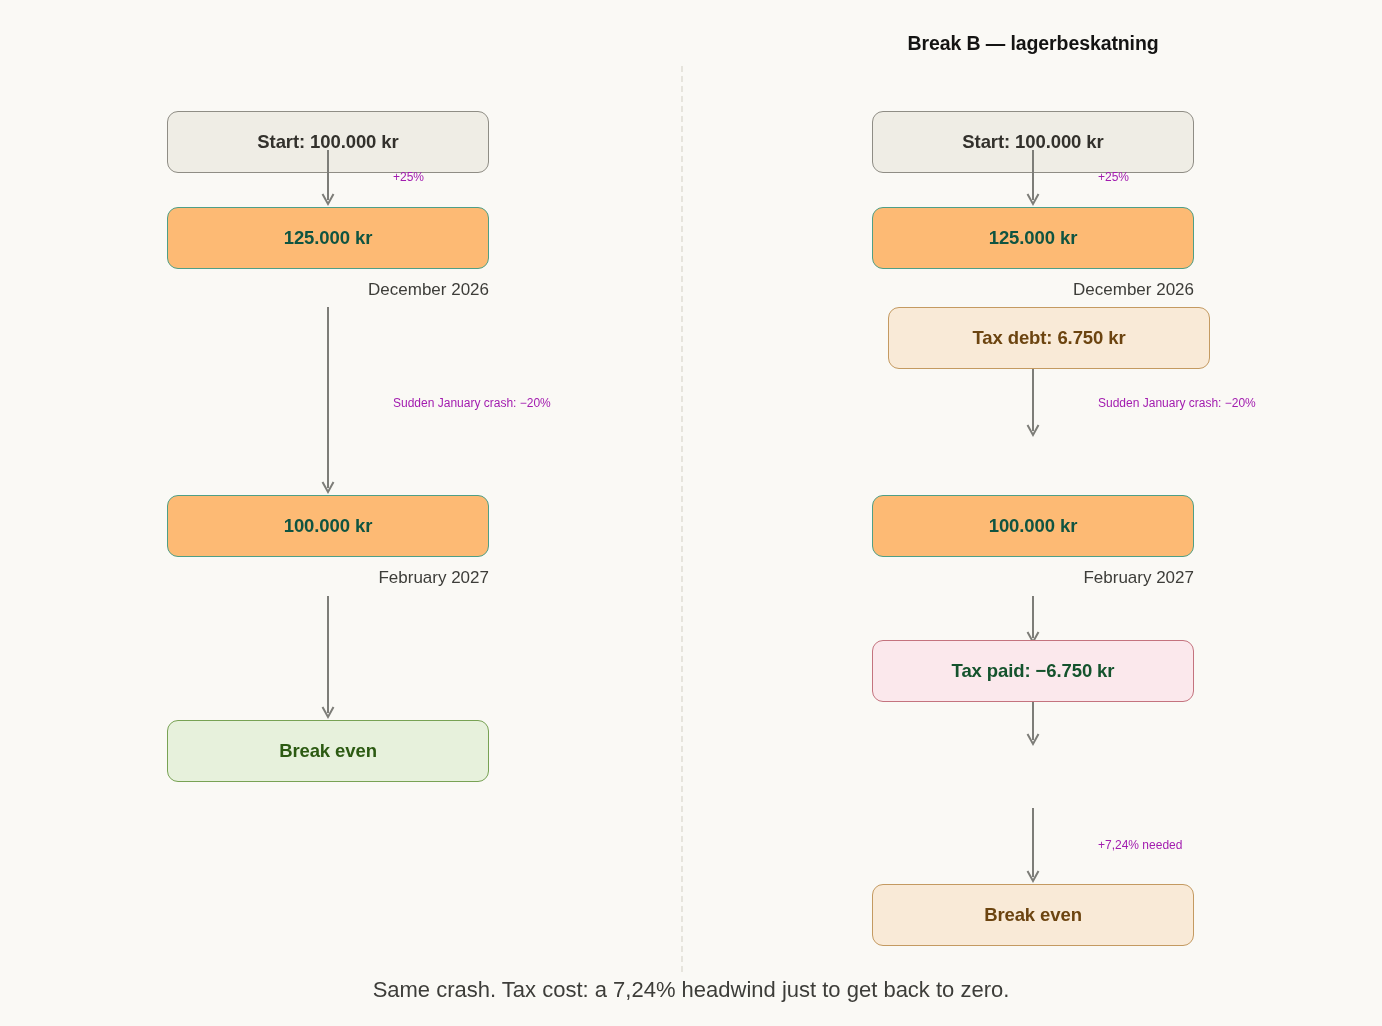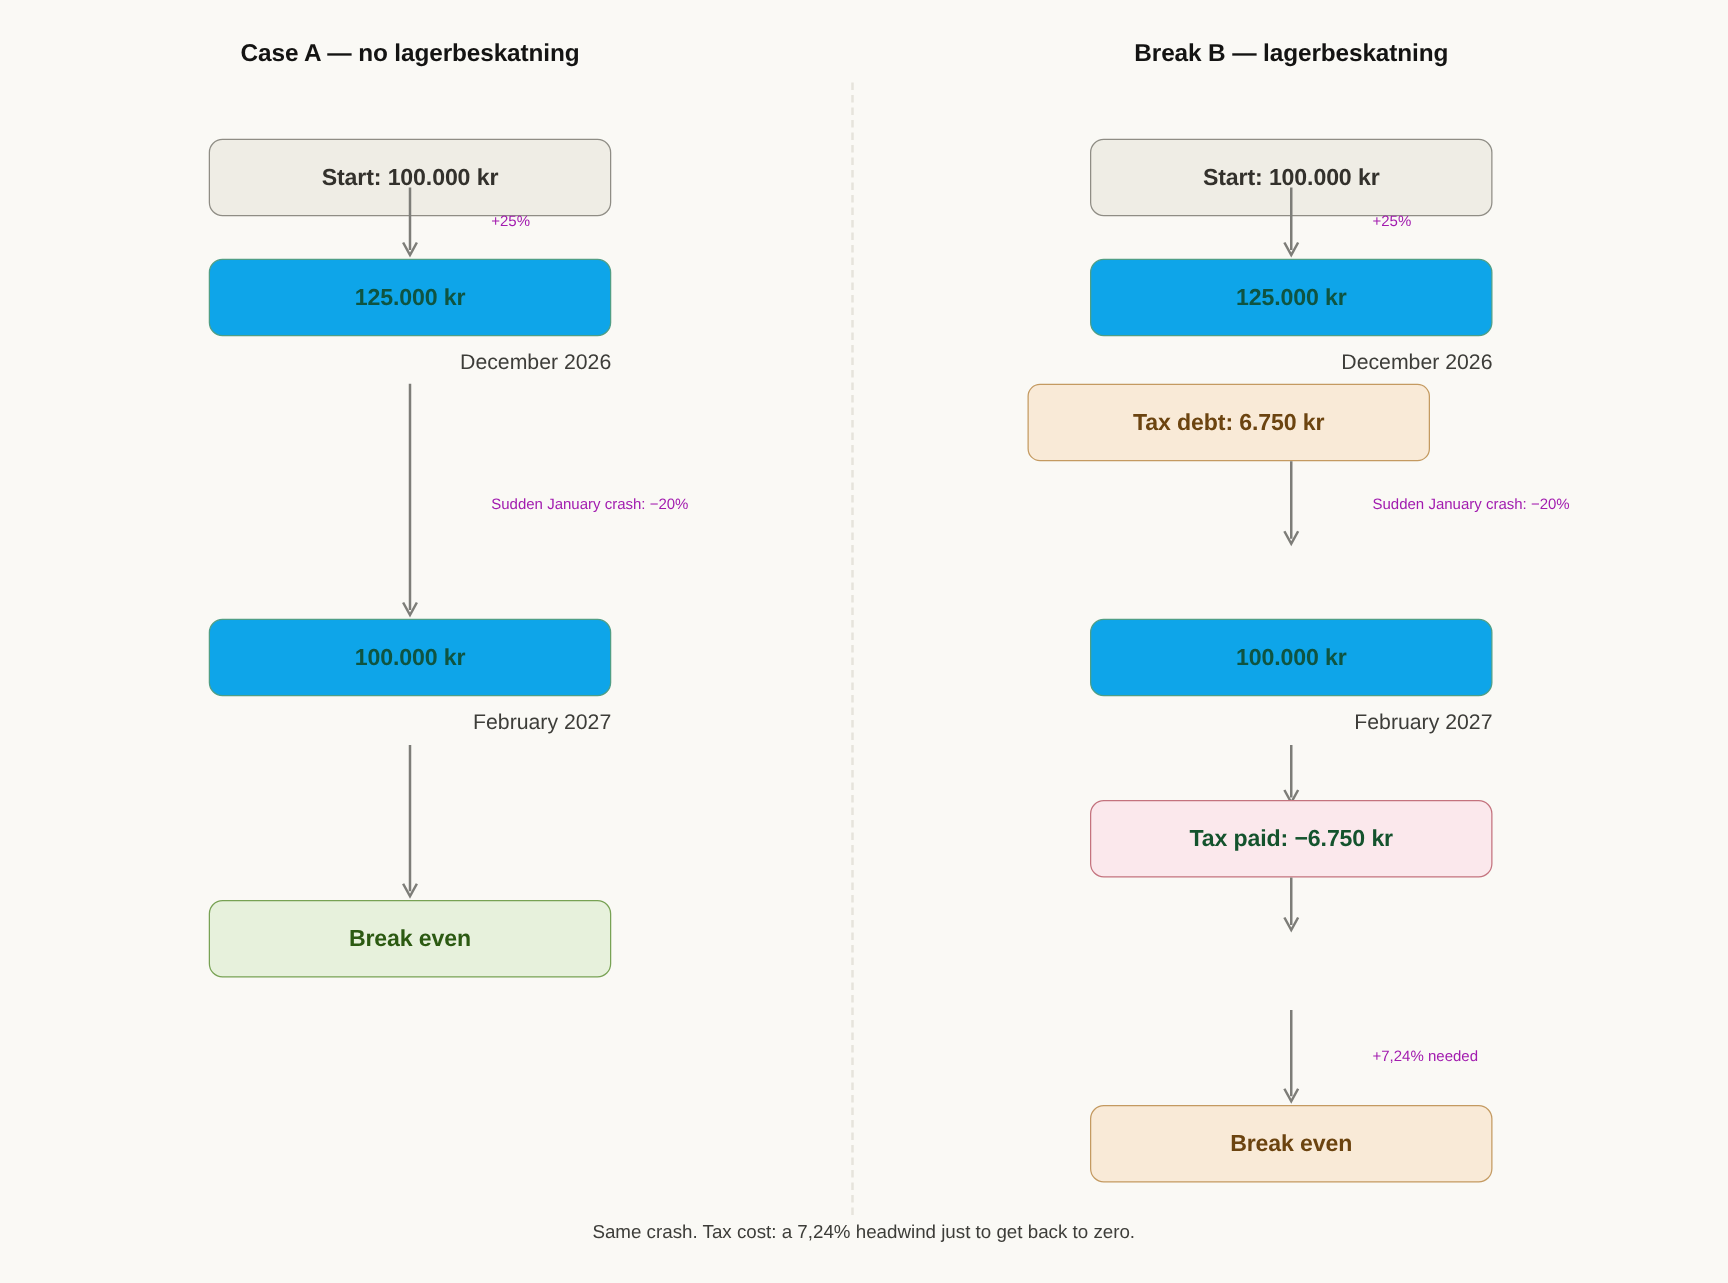--- a/index.html
+++ b/index.html
@@ -54,21 +54,21 @@
     border: 1.2px solid #9a9a93;
     display: flex;
     align-items: center;
     justify-content: center;
     font-size: 18.5px;
     font-weight: bold;
     letter-spacing: -0.1px;
     white-space: nowrap;
   }
   .node.start  { background: #efede5; border-color: #8f8d85; color: #33312c; margin-top: 23px; }
-  .node.teal   { background: #0ea5e9; border-color: #4f9f86; color: #0f5441; }
+  .node.teal   { background: #fdba74; border-color: #4f9f86; color: #0f5441; }
   .node.green  { background: #e7f1dc; border-color: #78a254; color: #2c5a12; }
   .node.orange { background: #f9ead7; border-color: #c49a61; color: #6c4410; }
   .node.pink   { background: #fbe8ec; border-color: #c4737e; color: #14532d; }
   .node.rose   { background: #fbeae4; border-color: #c98070; color: #8a2d17; }
 
   
   .caption {
     position: absolute;
     width: 322px;
     text-align: right;
@@ -92,33 +92,32 @@
   }
   .arrow svg { display: block; overflow: visible; }
 
   
   #footnote {
     position: absolute;
     left: 0;
     top: 977px;
     width: 1382px;
     text-align: center;
-    font-size: 15px;
+    font-size: 22px;
     color: #3d3d39;
     white-space: nowrap;
   }
 </style>
 </head>
 <body>
 
 <div id="stage">
 
   <div class="divider"></div>
 
-  <div class="col-title" id="title-a">Case A — no lagerbeskatning</div>
   <div class="col-title" id="title-b">Break B — lagerbeskatning</div>
 
   <div class="node start" style="left:167px; top:88px;">Start: 100.000 kr</div>
 
   <div class="arrow" style="left:319px; top:150px; height:57px;">
     <svg width="18" height="57" viewBox="0 0 18 57">
       <line x1="9" y1="0" x2="9" y2="50" stroke="#7d7d78" stroke-width="2"></line>
       <polyline points="3.5,44 9,54 14.5,44" fill="none" stroke="#7d7d78" stroke-width="2"></polyline>
     </svg>
   </div>
@@ -156,21 +155,21 @@
       <line x1="9" y1="0" x2="9" y2="50" stroke="#7d7d78" stroke-width="2"></line>
       <polyline points="3.5,44 9,54 14.5,44" fill="none" stroke="#7d7d78" stroke-width="2"></polyline>
     </svg>
   </div>
   <div class="edge-label" style="left:1098px; top:170px;">+25%</div>
 
   <div class="node teal" style="left:872px; top:207px;">125.000 kr</div>
 
   <div class="caption" style="left:872px; top:280px;">December 2026</div>
 
-  <div class="node orange" style="left:822px; top:307px;border-radius:10px;">Tax debt: 6.750 kr</div>
+  <div class="node orange" style="left:888px; top:307px;">Tax debt: 6.750 kr</div>
 
   <div class="arrow" style="left:1024px; top:369px; height:126px;">
     <svg width="18" height="126" viewBox="0 0 18 126">
       <line x1="9" y1="0" x2="9" y2="62" stroke="#7d7d78" stroke-width="2"></line>
       <polyline points="3.5,56 9,66 14.5,56" fill="none" stroke="#7d7d78" stroke-width="2"></polyline>
     </svg>
   </div>
   <div class="edge-label" style="left:1098px; top:396px;">Sudden January crash: −20%</div>
 
   <div class="node teal" style="left:872px; top:495px;">100.000 kr</div>

